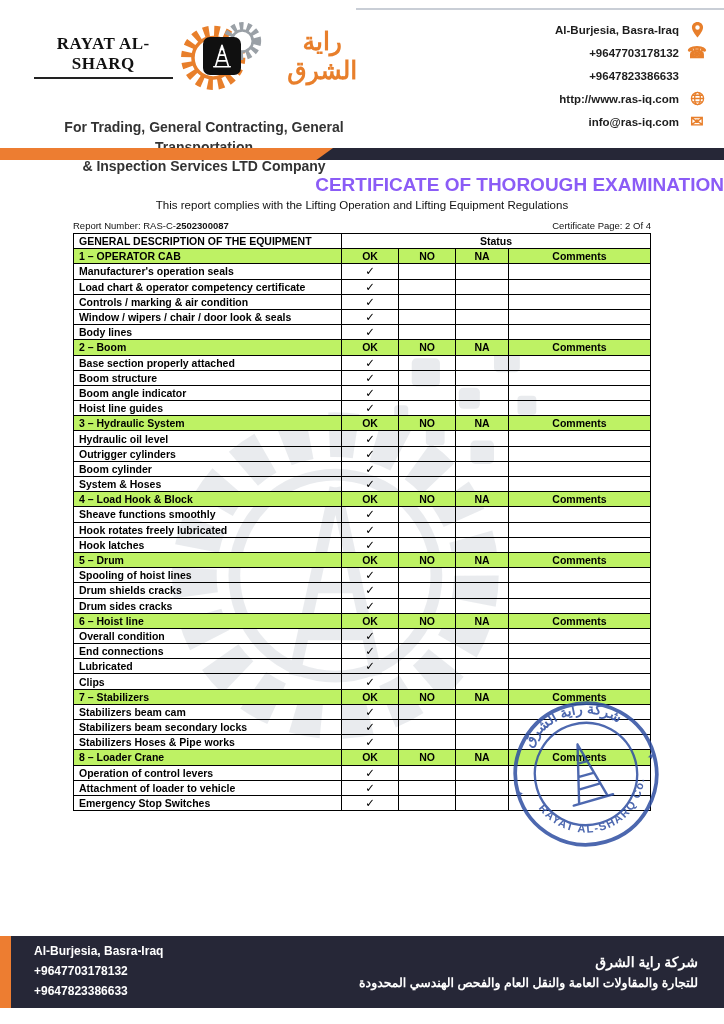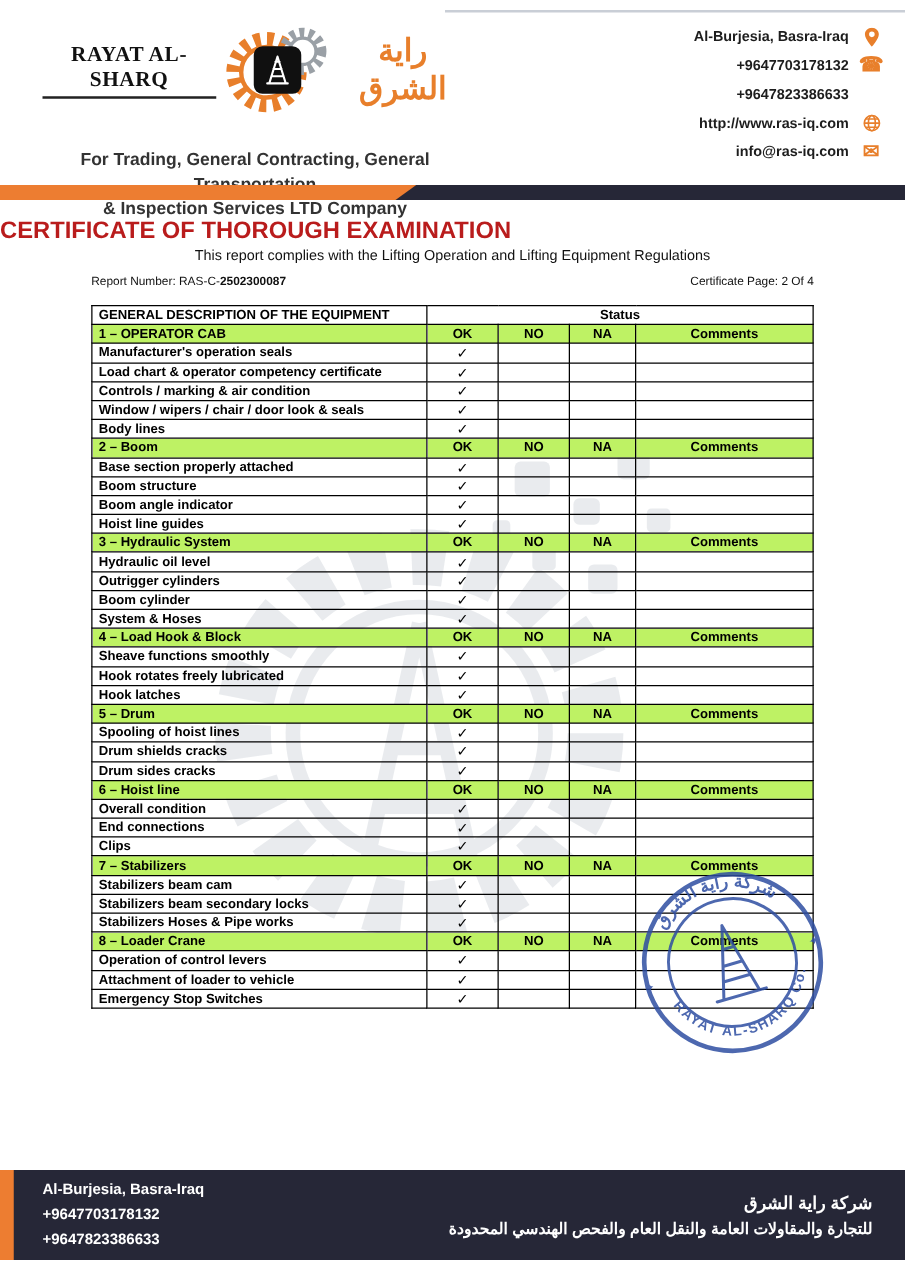--- a/index.html
+++ b/index.html
@@ -25,25 +25,25 @@
   .contact-row { display:flex; align-items:center; justify-content:flex-end; gap:9px;
                  padding:2.5px 18px 2.5px 0; font-weight:bold; font-size:11.5px; }
   .cicon { width:18px; height:18px; flex:0 0 auto; display:flex; align-items:center;
            justify-content:center; color:#E87F2B; font-size:16px; line-height:1; }
 
   .divider { position:relative; height:12px; background:#262737; }
   .divider-orange { position:absolute; left:0; top:0; height:100%; width:46%;
                     background:#ED7D31; clip-path:polygon(0 0,100% 0,95% 100%,0 100%); }
 
   
-  .title { text-align:left; font-size:19px; font-weight:bold; margin:14px 0 3px; color:#b91c1c; }
+  .title { text-align:right; font-size:19px; font-weight:bold; margin:14px 0 3px; color:#8b5cf6; }
   .subtitle { text-align:center; font-size:11.5px; margin:0 0 9px; color:#111; }
 
   .main { position:relative; width:578px; margin:0 auto; }
-  .report-line { display:flex; justify-content:space-between; font-size:9.5px; color:#111; margin-bottom:13px;gap:23px; }
+  .report-line { display:flex; justify-content:space-between; font-size:9.5px; color:#111; margin-bottom:2px;gap:23px; }
   .report-line b { font-weight:bold; }
 
   
   .table-zone { position:relative;border-radius:11px; }
   table { width:100%; border-collapse:collapse; border:1.5px solid #000;
           table-layout:fixed; position:relative; z-index:1; background:transparent; }
   th, td { border:1px solid #000; padding:1px 5px; font-size:10.5px; height:15.2px;
            overflow:hidden; white-space:nowrap; color:#000; }
   th.desc-h { text-align:left; font-weight:bold; }
   th.status-h { text-align:center; font-weight:bold; }
@@ -362,20 +362,27 @@
             </tr>
             <tr class="item">
               <td class="it">Overall condition</td>
               <td class="ck">✓</td>
               <td class="ck"></td>
               <td class="ck"></td>
               <td></td>
             </tr>
             <tr class="item">
               <td class="it">End connections</td>
+              <td class="ck">✓</td>
+              <td class="ck"></td>
+              <td class="ck"></td>
+              <td></td>
+            </tr>
+            <tr class="item">
+              <td class="it">Lubricated</td>
               <td class="ck">✓</td>
               <td class="ck"></td>
               <td class="ck"></td>
               <td></td>
             </tr>
             <tr class="item">
               <td class="it">Clips</td>
               <td class="ck">✓</td>
               <td class="ck"></td>
               <td class="ck"></td>

